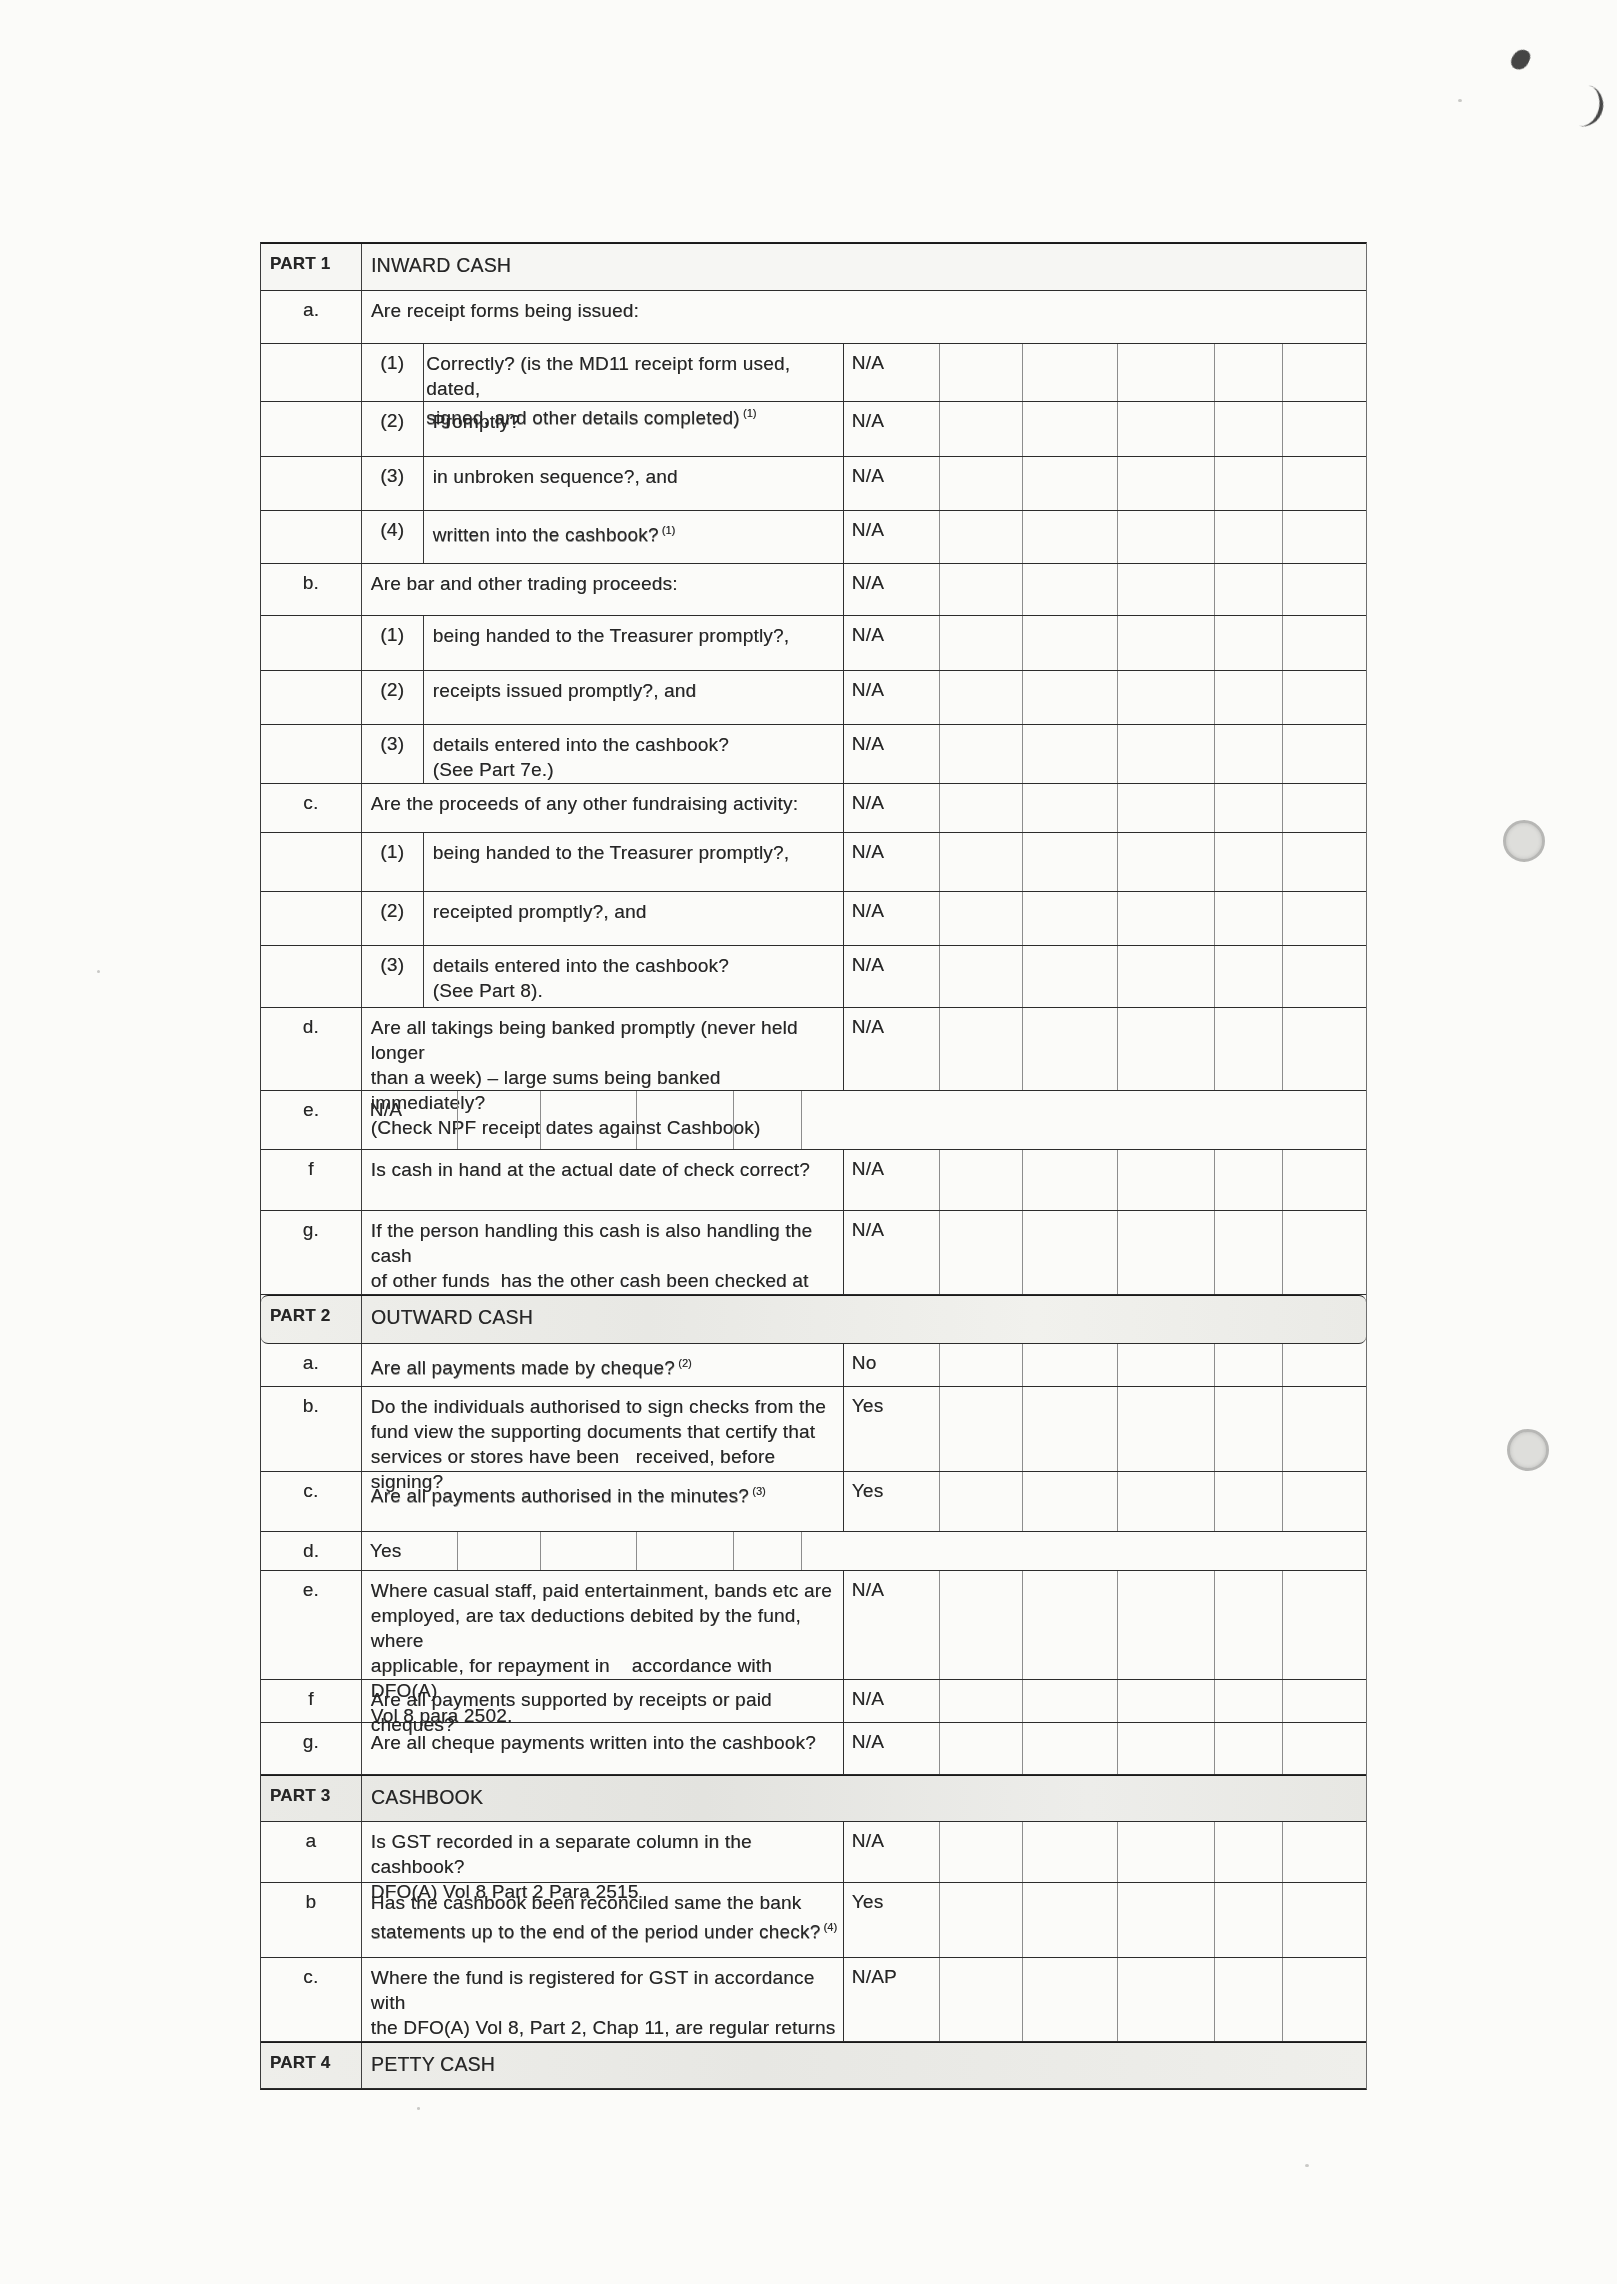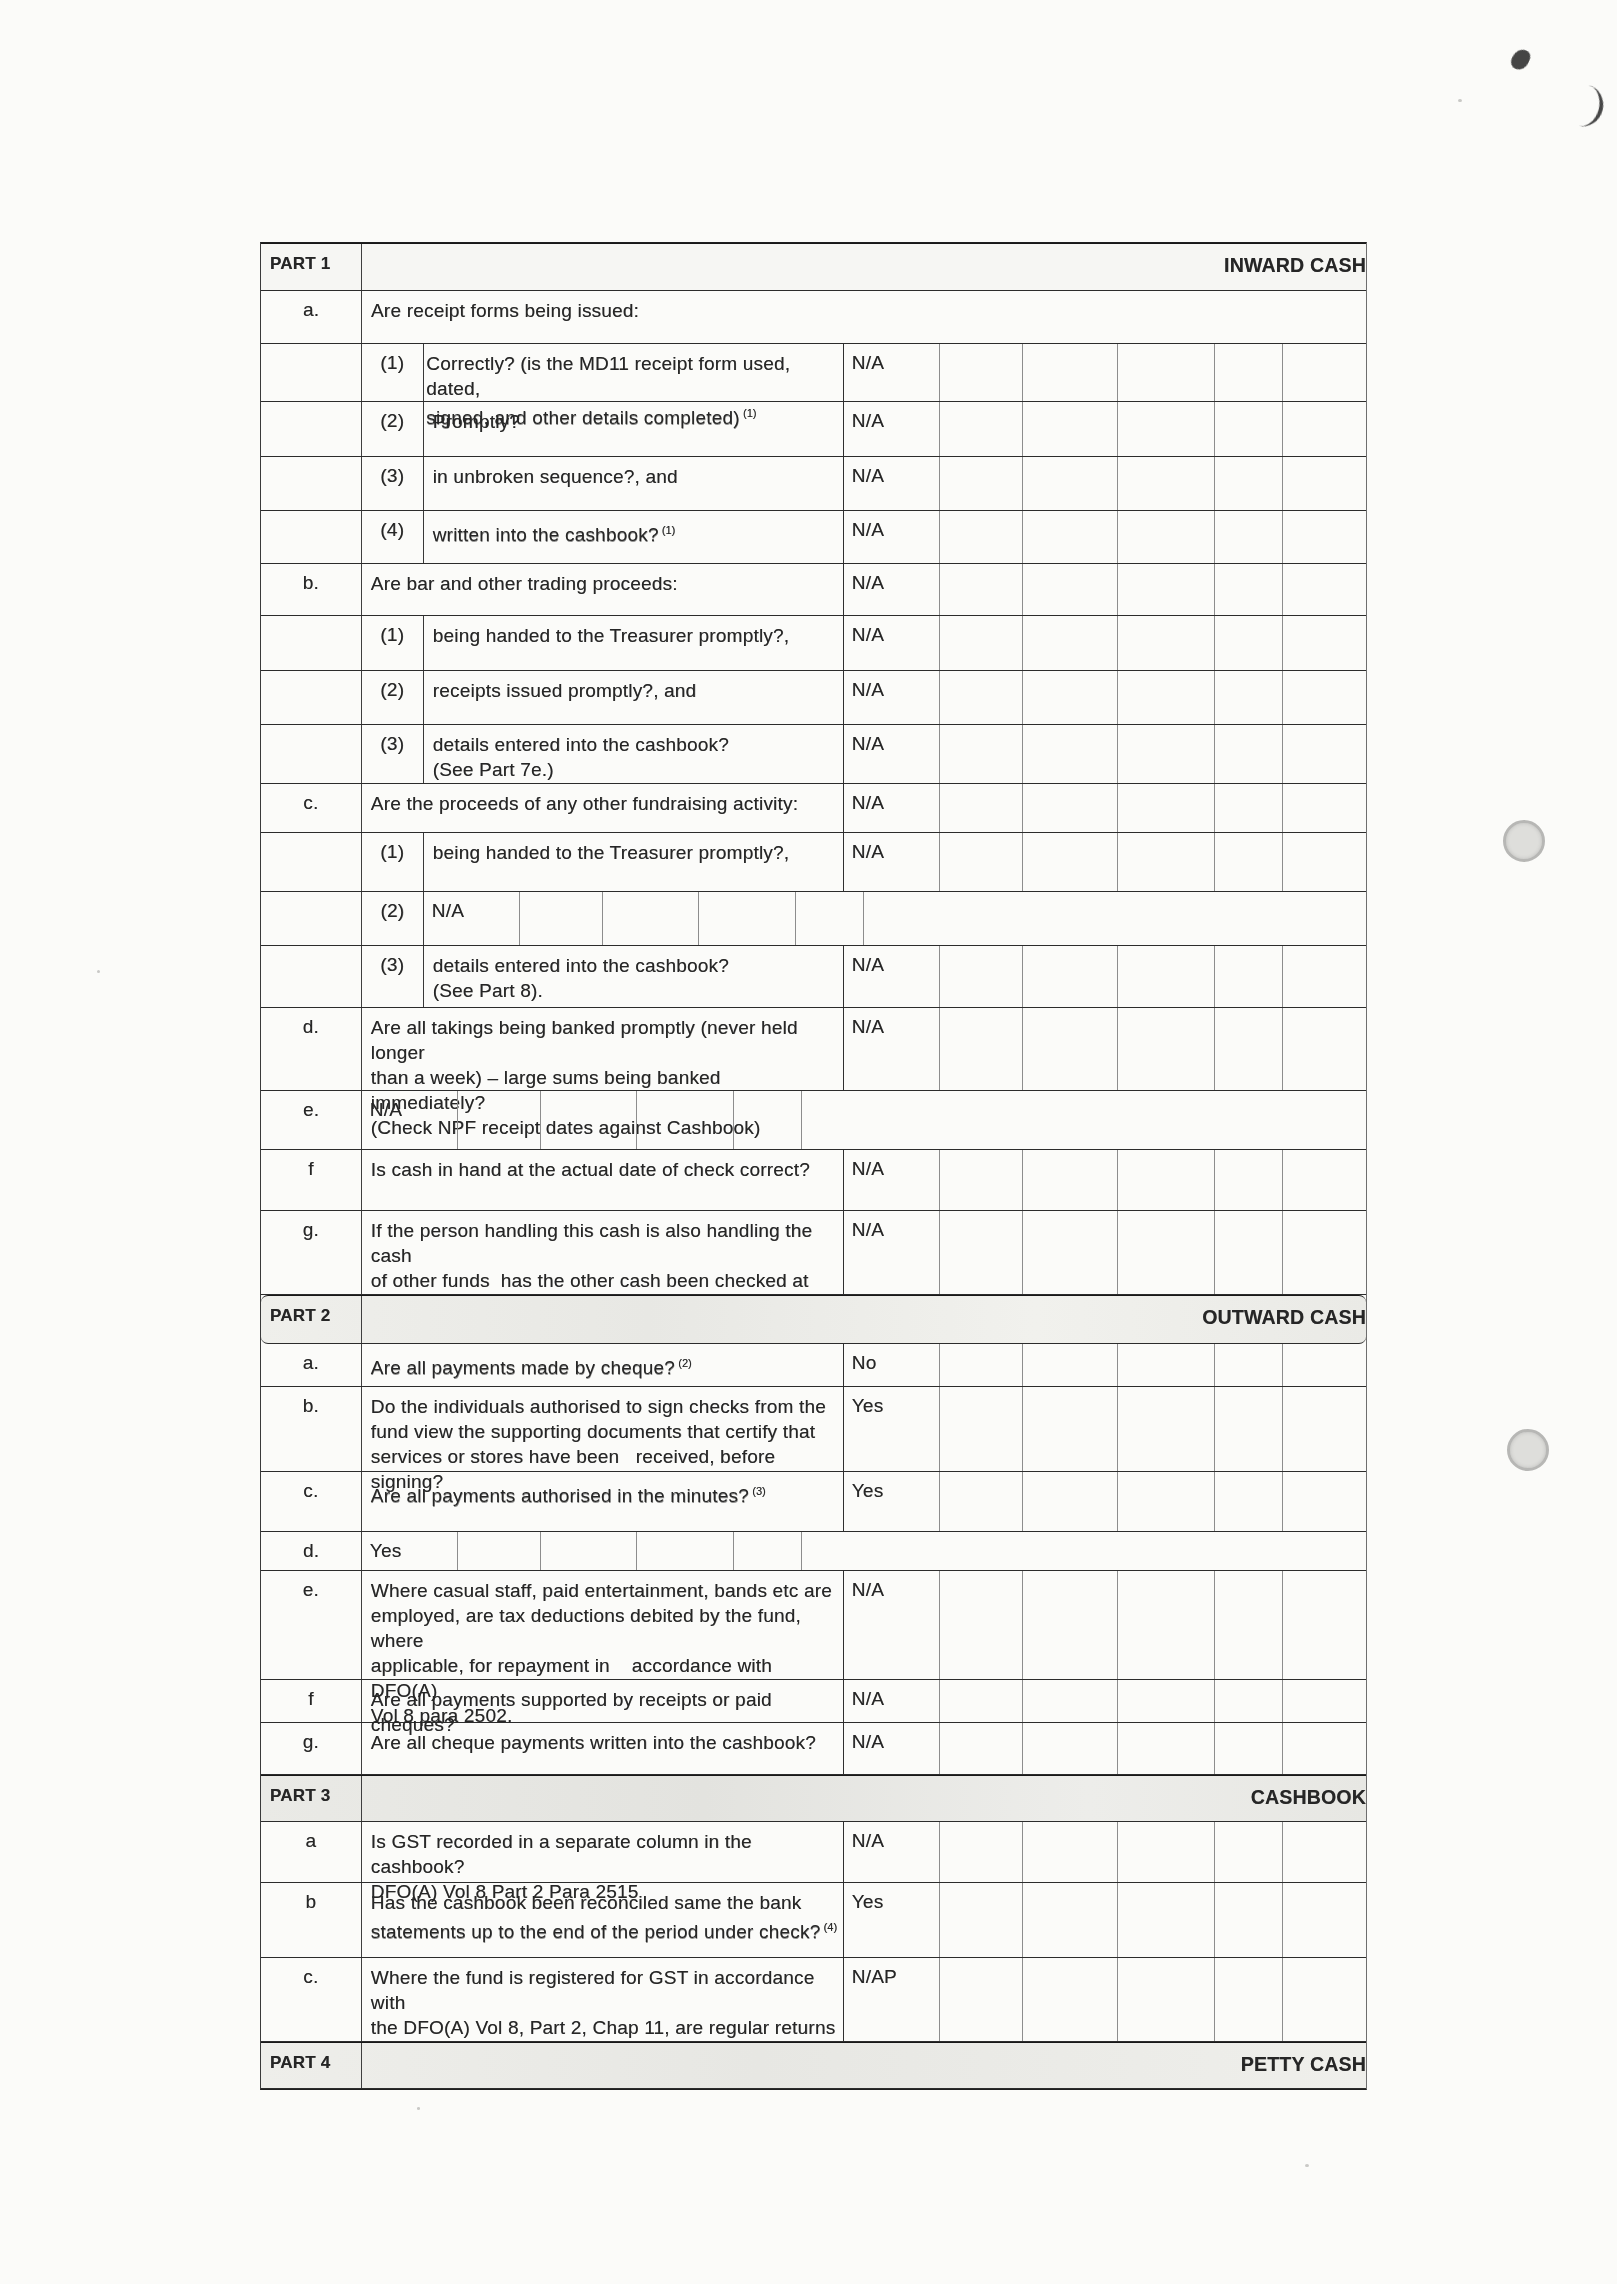--- a/index.html
+++ b/index.html
@@ -26,21 +26,21 @@
   .c-rest{width:1004px;}
   .c-ans{width:96px;border-right:0.6px solid #8d8d8d;padding:7.8px 5.2px 2.6px 7.8px;font-size:19px;}
   .e{border-right:0.6px solid #8d8d8d;}
   .e1{width:83px}.e2{width:96px}.e3{width:97px}.e4{width:68px}.e5{width:83px;border-right:none;}
   .q{white-space:pre-wrap;padding:6.5px 5.2px 3.9px 9px;font-size:19px;line-height:25px;}
   .q.tight{padding-left:2.6px;}
   .q sup{font-size:11px;margin-left:3.2px;letter-spacing:0;}
   .row *{text-shadow:0.3px 0.3px 0.5px rgba(55,55,55,0.55);letter-spacing:0.2px;}
   .part-row{border-top:0.6px solid #181818;}
   .part-row .c-letter{font-weight:700;font-size:17px;text-align:left;padding:10.4px 0 0 9px;letter-spacing:0.3px;}
-  .part-title{font-weight:700;font-size:19.5px;padding:10.4px 0 0 9px;letter-spacing:0.6px;text-align:right;}
+  .part-title{font-weight:400;font-size:19.5px;padding:10.4px 0 0 9px;letter-spacing:0.6px;}
   .part-1{background:#f6f6f3;}
   .part-2{background:linear-gradient(90deg,#efefeb,#e8e8e4 35%,#f1f1ed 70%,#eaeae6);}
   .part-3{background:linear-gradient(90deg,#eaeae6,#e3e3df 40%,#ededea 75%,#e7e7e3);}
   .part-4{background:linear-gradient(90deg,#eeeeea,#e7e7e3 45%,#efefeb);}
   
   .hole-punch{position:absolute;width:36px;height:36px;border-radius:50%;
     border:3.9px solid #b7b7b5;background:#dededb;box-shadow:inset 0 0 3.9px rgba(90,90,90,0.25);}
   #hole-punch-top{left:1503px;top:820px;}
   #hole-punch-bottom{left:1507px;top:1429px;}
   #ink-blob{position:absolute;left:1512px;top:49px;width:17px;height:21px;background:#454545;
@@ -169,20 +169,21 @@
         <div class="cell c-ans"><span>N/A</span></div>
         <div class="cell e e1"></div>
         <div class="cell e e2"></div>
         <div class="cell e e3"></div>
         <div class="cell e e4"></div>
         <div class="cell e e5"></div>
       </div>
       <div class="row" style="height: 53px;">
         <div class="cell c-letter"></div>
         <div class="cell c-num"><span>(2)</span></div>
+        <div class="cell c-q q"><span>receipted promptly?, and</span></div>
         <div class="cell c-ans"><span>N/A</span></div>
         <div class="cell e e1"></div>
         <div class="cell e e2"></div>
         <div class="cell e e3"></div>
         <div class="cell e e4"></div>
         <div class="cell e e5"></div>
       </div>
       <div class="row" style="height: 61px;">
         <div class="cell c-letter"></div>
         <div class="cell c-num"><span>(3)</span></div>

